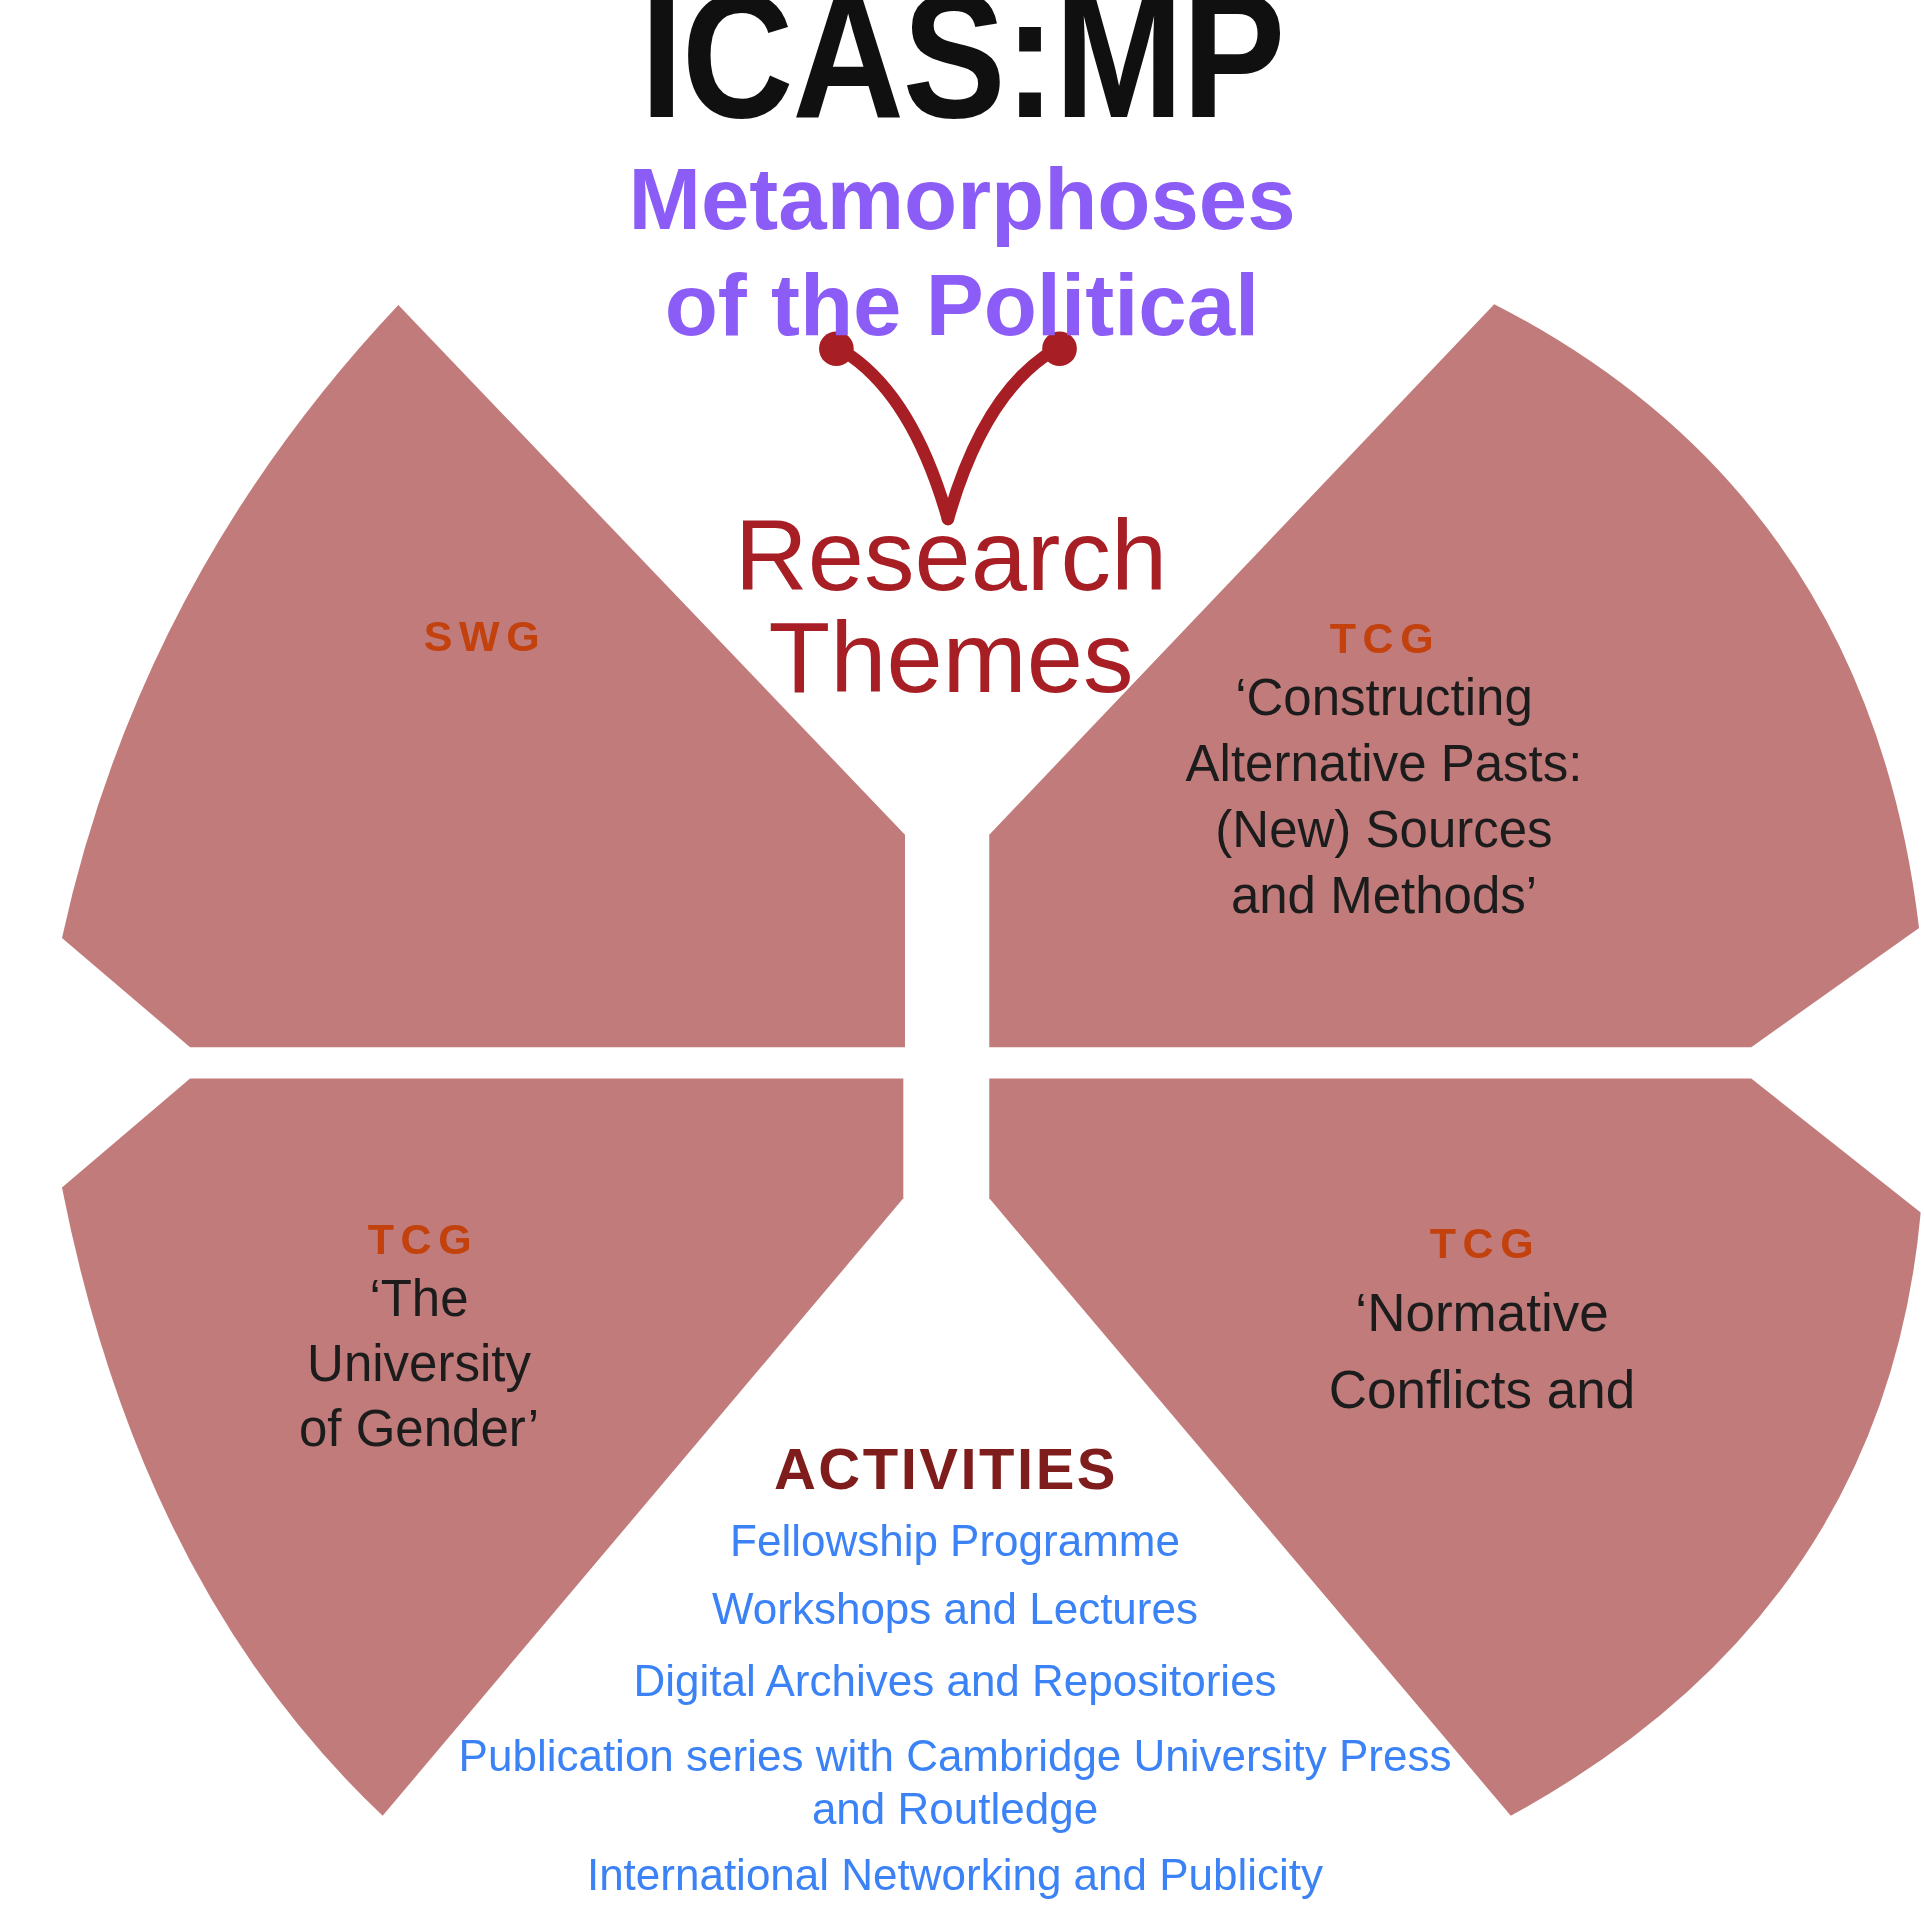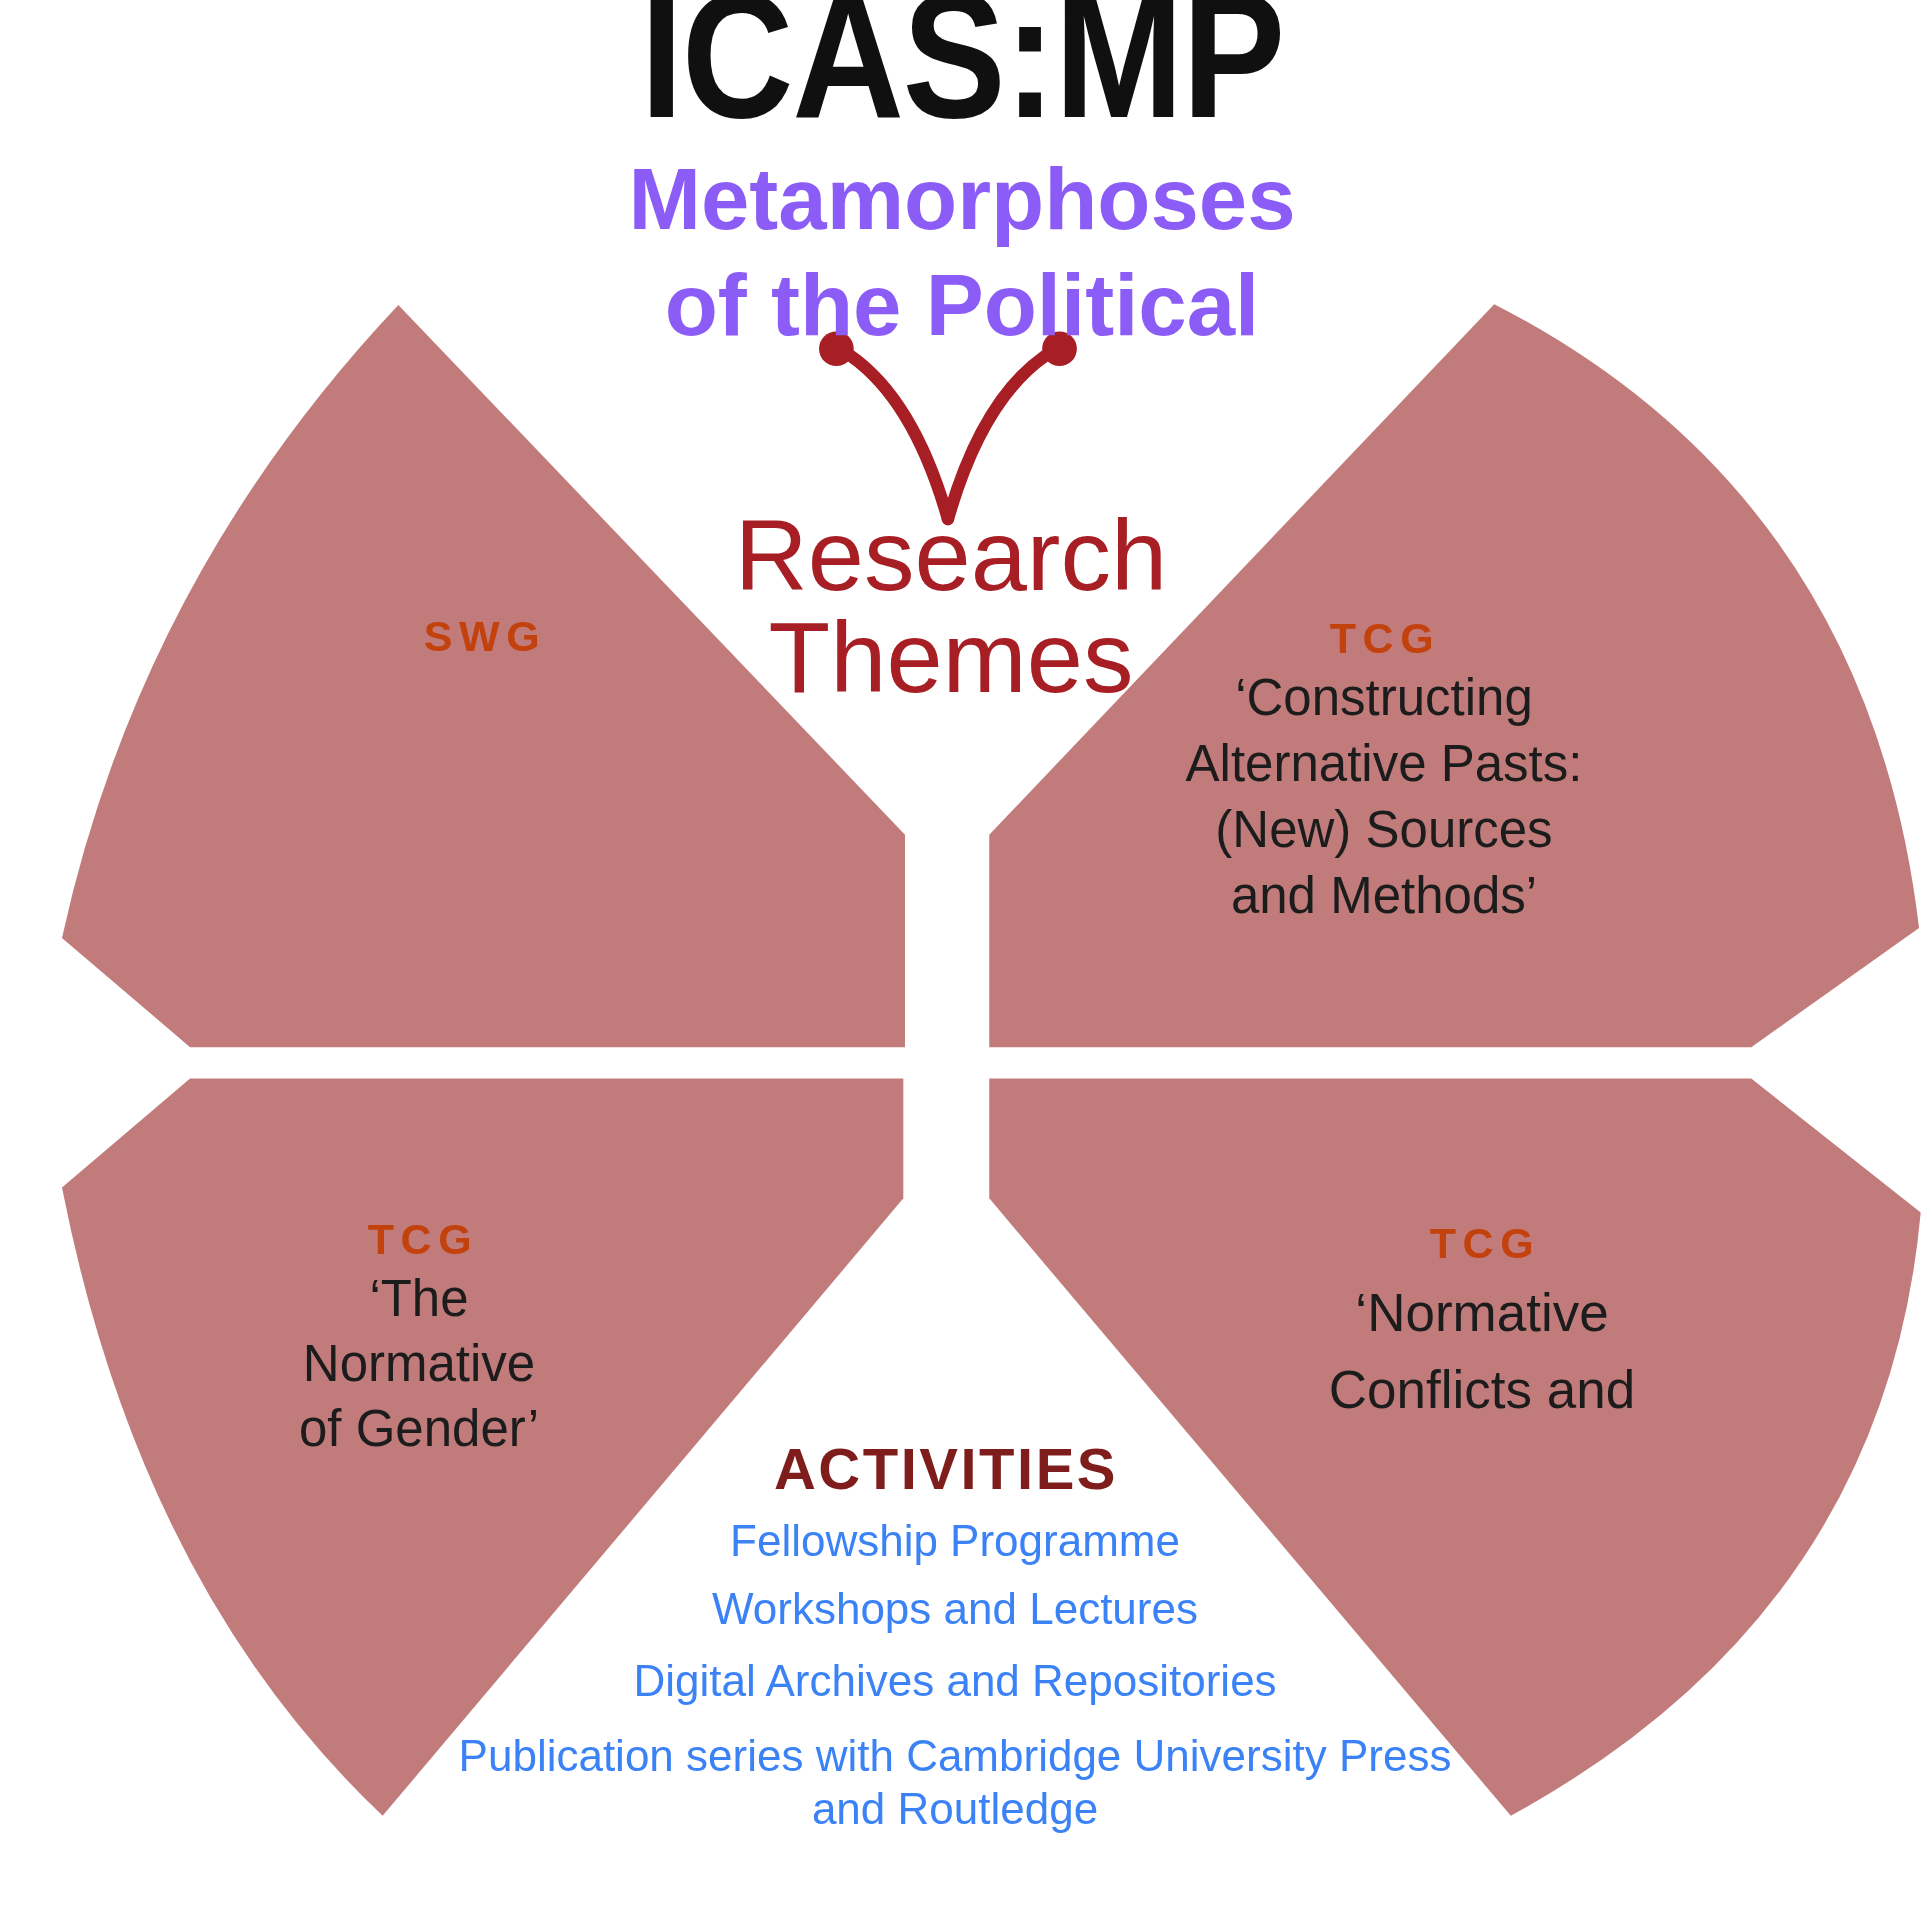--- a/index.html
+++ b/index.html
@@ -63,32 +63,33 @@
   <div class="abs wing-title t-constructing">
     <div>‘Constructing</div>
     <div>Alternative Pasts:</div>
     <div>(New) Sources</div>
     <div>and Methods’</div>
   </div>
 
   <div class="abs wing-code code-bl">TCG</div>
   <div class="abs wing-title t-challenge">
     <div>‘The</div>
-    <div>Normative</div>
+    <div>University</div>
     <div>of Gender’</div>
   </div>
 
   <div class="abs wing-code code-br">TCG</div>
   <div class="abs wing-title t-normative">
     <div>‘Normative</div>
     <div>Conflicts and</div>
   </div>
 
   <div class="abs act-title">ACTIVITIES</div>
 
   <div class="abs act-line al-1">Fellowship Programme</div>
   <div class="abs act-line al-2">Workshops and Lectures</div>
   <div class="abs act-line al-3">Digital Archives and Repositories</div>
   <div class="abs act-line al-4a">Publication series with Cambridge University Press</div>
   <div class="abs act-line al-4b">and Routledge</div>
+  <div class="abs act-line al-5">International Networking and Publicity</div>
 
 </div>
 
 
 </body></html>

